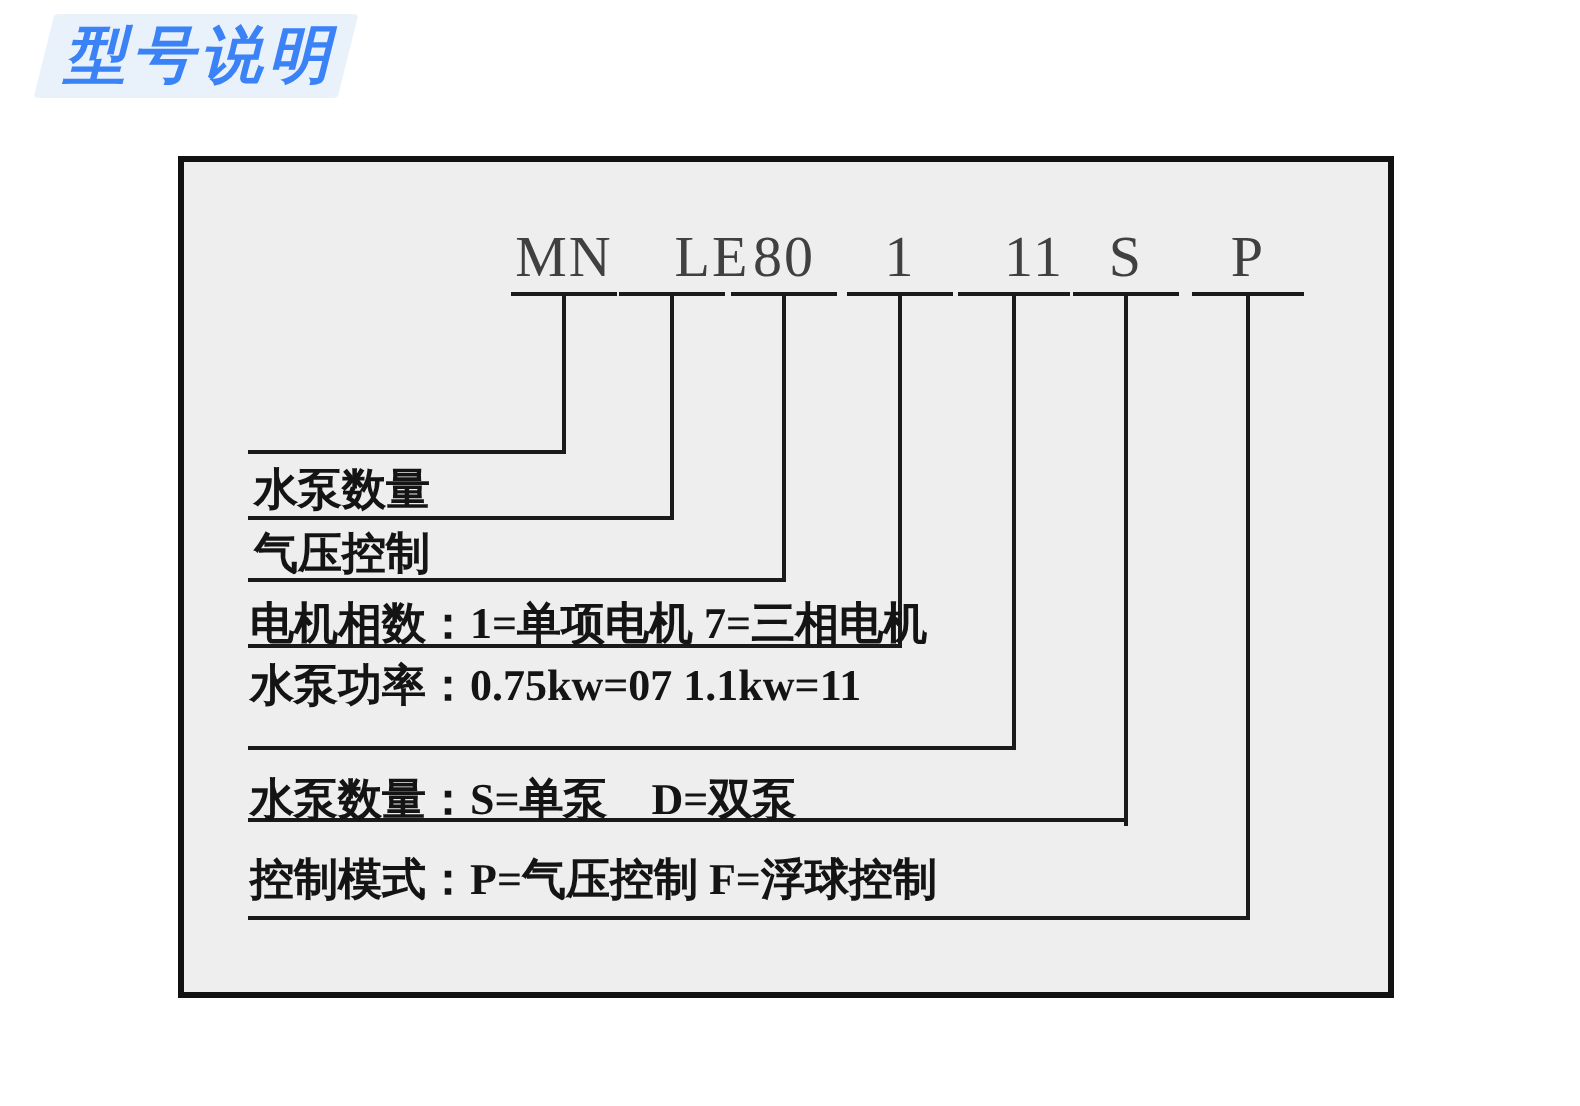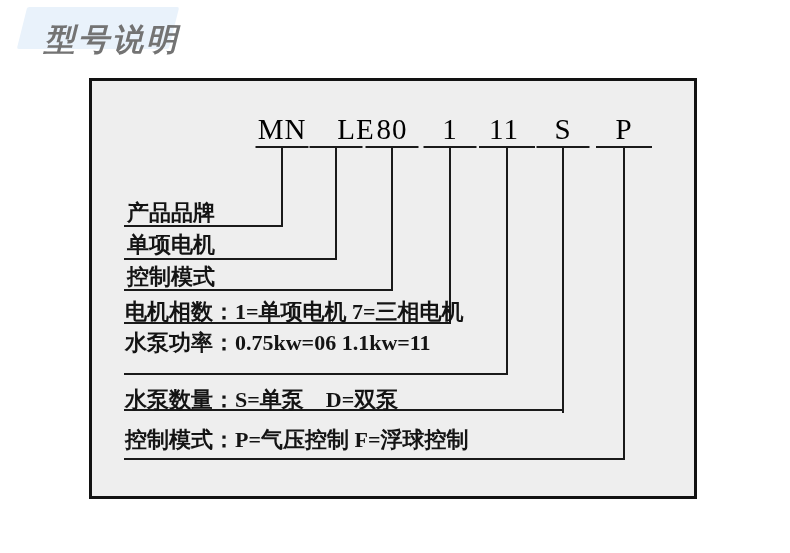--- a/index.html
+++ b/index.html
@@ -11,37 +11,37 @@
     font-family:"Liberation Serif","DejaVu Serif",serif;
     color:#161616;
   }
   .title-hl{
     position:absolute;left:22px;top:7px;width:152px;height:42px;
     background:#e9f2fb;
     transform:skewX(-14deg);
     border-radius:2px;
   }
   .title{
-    position:absolute;left:32px;top:10px;margin:12px;
+    position:absolute;left:32px;top:10px;margin:0;
     font-family:"Liberation Sans","DejaVu Sans",sans-serif;
     font-weight:bold;font-style:italic;
     font-size:31px;line-height:36px;letter-spacing:3px;
-    color:#737373;
+    color:#3b82f6;
   }
   .frame{
     position:absolute;left:89px;top:78px;
     width:602px;height:415px;
     background:#eeeeee;
     border:3px solid #121212;
   }
   .code{
     position:absolute;top:114px;
     transform:translateX(-50%);
     font-size:29px;line-height:30px;letter-spacing:1px;
-    color:#000000;white-space:nowrap;
+    color:#404040;white-space:nowrap;
   }
   .u{ 
     position:absolute;top:146px;height:2px;width:53px;
     transform:translateX(-50%);
     background:#1a1a1a;
   }
   .v{ 
     position:absolute;top:146px;width:2px;
     background:#1a1a1a;
   }
@@ -62,21 +62,21 @@
 
   <div class="title-hl"></div>
   <h1 class="title">型号说明</h1>
 
   <div class="frame"></div>
 
   <span class="code" style="left:282px">MN</span>
   <span class="code" style="left:356px">LE</span>
   <span class="code" style="left:392px">80</span>
   <span class="code" style="left:450px">1</span>
-  <span class="code" style="left:504px">11</span>
+  <span class="code" style="left:517px">11</span>
   <span class="code" style="left:563px">S</span>
   <span class="code" style="left:624px">P</span>
 
   <div class="u" style="left:282px"></div>
   <div class="u" style="left:336px"></div>
   <div class="u" style="left:392px"></div>
   <div class="u" style="left:450px"></div>
   <div class="u" style="left:507px;width:56px"></div>
   <div class="u" style="left:563px"></div>
   <div class="u" style="left:624px;width:56px"></div>
@@ -90,21 +90,20 @@
   <div class="v" style="left:623px;height:314px"></div>
 
   <div class="h" style="top:225px;width:159px"></div>
   <div class="h" style="top:258px;width:213px"></div>
   <div class="h" style="top:289px;width:269px"></div>
   <div class="h" style="top:322px;width:327px"></div>
   <div class="h" style="top:373px;width:384px"></div>
   <div class="h" style="top:409px;width:440px"></div>
   <div class="h" style="top:458px;width:501px"></div>
 
-  <div class="lbl" style="left:127px;top:201px">产品品牌</div>
-  <div class="lbl" style="left:127px;top:233px">单项电机</div>
-  <div class="lbl" style="left:127px;top:265px">控制模式</div>
+  <div class="lbl" style="left:127px;top:233px">水泵数量</div>
+  <div class="lbl" style="left:127px;top:265px">气压控制</div>
   <div class="lbl" style="left:125px;top:300px">电机相数：1=单项电机 7=三相电机</div>
-  <div class="lbl" style="left:125px;top:331px">水泵功率：0.75kw=06 1.1kw=11</div>
+  <div class="lbl" style="left:125px;top:331px">水泵功率：0.75kw=07 1.1kw=11</div>
   <div class="lbl" style="left:125px;top:428px">控制模式：P=气压控制 F=浮球控制</div>
   <div class="lbl" style="left:125px;top:388px">水泵数量：S=单泵　D=双泵</div>
 
 </div>
 
 </body></html>

